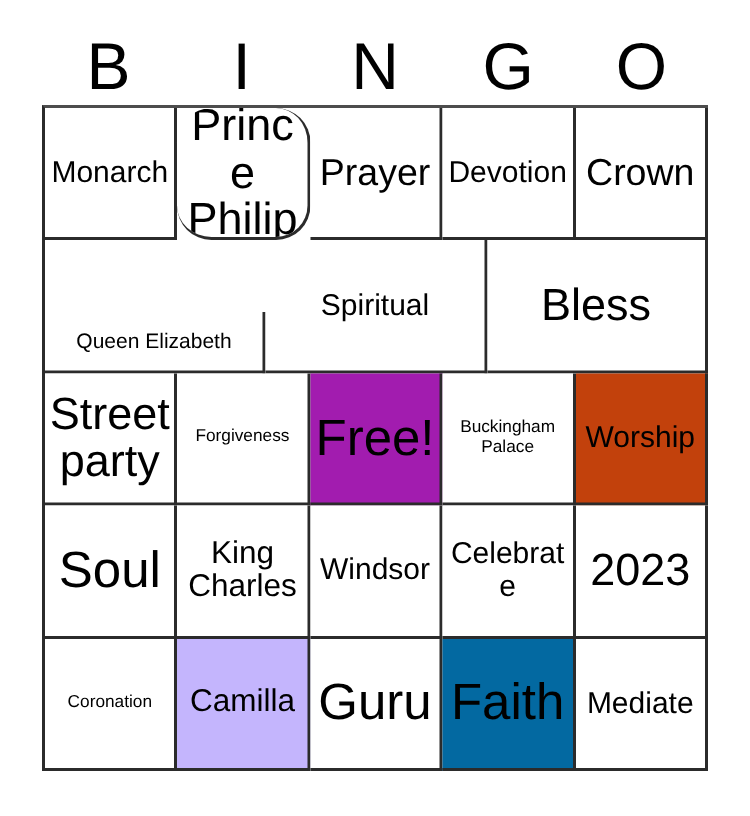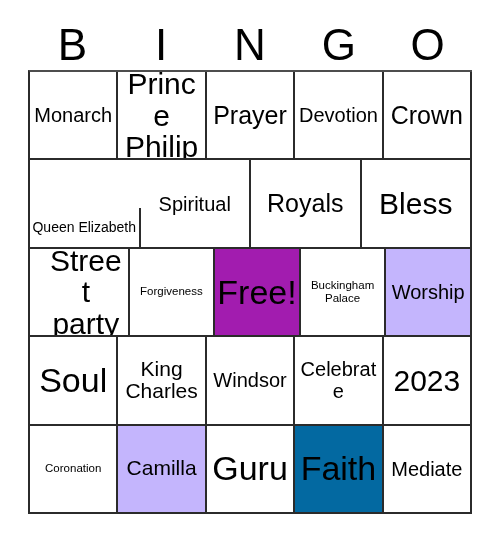--- a/index.html
+++ b/index.html
@@ -114,21 +114,21 @@
     <div class="header-letter">G</div>
     <div class="header-letter">O</div>
   </div>
 
   <div id="bingo-grid" style="border-left-color: rgb(43, 43, 43);">
 
     <div class="bingo-row">
       <div class="bingo-cell" style="border-right-color: rgb(43, 43, 43); border-bottom-color: rgb(43, 43, 43); background: rgb(255, 255, 255); color: rgb(0, 0, 0);">
           <span class="cell-text fs-md">Monarch</span>
         </div>
-      <div class="bingo-cell" style="border-right-color: rgb(43, 43, 43); border-bottom-color: rgb(43, 43, 43); background: rgb(255, 255, 255); color: rgb(0, 0, 0);">
+      <div class="bingo-cell" style="border-right-color: rgb(43, 43, 43); border-bottom-color: rgb(43, 43, 43); background: rgb(255, 255, 255); color: rgb(0, 0, 0); border-radius: 23px;">
           <span class="cell-text fs-xxl">Prince Philip</span>
         </div>
       <div class="bingo-cell" style="border-right-color: rgb(43, 43, 43); border-bottom-color: rgb(43, 43, 43); background: rgb(255, 255, 255); color: rgb(0, 0, 0);">
           <span class="cell-text fs-xl">Prayer</span>
         </div>
       <div class="bingo-cell" style="border-right-color: rgb(43, 43, 43); border-bottom-color: rgb(43, 43, 43); background: rgb(255, 255, 255); color: rgb(0, 0, 0);">
           <span class="cell-text fs-md">Devotion</span>
         </div>
       <div class="bingo-cell" style="border-right-color: rgb(43, 43, 43); border-bottom-color: rgb(43, 43, 43); background: rgb(255, 255, 255); color: rgb(0, 0, 0);">
           <span class="cell-text fs-xl">Crown</span>
@@ -136,41 +136,38 @@
     </div>
 
     <div class="bingo-row">
       <div class="bingo-cell" style="border-right-color: rgb(43, 43, 43); border-bottom-color: rgb(43, 43, 43); background: rgb(255, 255, 255); color: rgb(0, 0, 0); margin-top: 48px;">
           <span class="cell-text fs-sm">Queen Elizabeth</span>
         </div>
       <div class="bingo-cell" style="border-right-color: rgb(43, 43, 43); border-bottom-color: rgb(43, 43, 43); background: rgb(255, 255, 255); color: rgb(0, 0, 0);">
           <span class="cell-text fs-md">Spiritual</span>
         </div>
       <div class="bingo-cell" style="border-right-color: rgb(43, 43, 43); border-bottom-color: rgb(43, 43, 43); background: rgb(255, 255, 255); color: rgb(0, 0, 0);">
-          <span class="cell-text fs-xl">Royals</span>
-        </div>
-      <div class="bingo-cell" style="border-right-color: rgb(43, 43, 43); border-bottom-color: rgb(43, 43, 43); background: rgb(255, 255, 255); color: rgb(0, 0, 0);">
           <span class="cell-text fs-xxl">Bless</span>
         </div>
     </div>
 
     <div class="bingo-row">
-      <div class="bingo-cell" style="border-right-color: rgb(43, 43, 43); border-bottom-color: rgb(43, 43, 43); background: rgb(255, 255, 255); color: rgb(0, 0, 0); padding-left: 16px;">
+      <div class="bingo-cell" style="border-right-color: rgb(43, 43, 43); border-bottom-color: rgb(43, 43, 43); background: rgb(255, 255, 255); color: rgb(0, 0, 0);">
           <span class="cell-text fs-xxl">Street party</span>
         </div>
       <div class="bingo-cell" style="border-right-color: rgb(43, 43, 43); border-bottom-color: rgb(43, 43, 43); background: rgb(255, 255, 255); color: rgb(0, 0, 0);">
           <span class="cell-text fs-xs">Forgiveness</span>
         </div>
       <div class="bingo-cell" style="border-right-color: rgb(43, 43, 43); border-bottom-color: rgb(43, 43, 43); background: #a21caf; color: rgb(0, 0, 0);">
           <span class="cell-text fs-huge">Free!</span>
         </div>
       <div class="bingo-cell" style="border-right-color: rgb(43, 43, 43); border-bottom-color: rgb(43, 43, 43); background: rgb(255, 255, 255); color: rgb(0, 0, 0);">
           <span class="cell-text fs-xs">Buckingham Palace</span>
         </div>
-      <div class="bingo-cell" style="border-right-color: rgb(43, 43, 43); border-bottom-color: rgb(43, 43, 43); background: #c4b5fd; color: rgb(0, 0, 0);">
+      <div class="bingo-cell" style="border-right-color: rgb(43, 43, 43); border-bottom-color: rgb(43, 43, 43); background: #c2410c; color: rgb(0, 0, 0);">
           <span class="cell-text fs-md">Worship</span>
         </div>
     </div>
 
     <div class="bingo-row">
       <div class="bingo-cell" style="border-right-color: rgb(43, 43, 43); border-bottom-color: rgb(43, 43, 43); background: rgb(255, 255, 255); color: rgb(0, 0, 0);">
           <span class="cell-text fs-huge">Soul</span>
         </div>
       <div class="bingo-cell" style="border-right-color: rgb(43, 43, 43); border-bottom-color: rgb(43, 43, 43); background: rgb(255, 255, 255); color: rgb(0, 0, 0);">
           <span class="cell-text fs-lg">King Charles</span>

